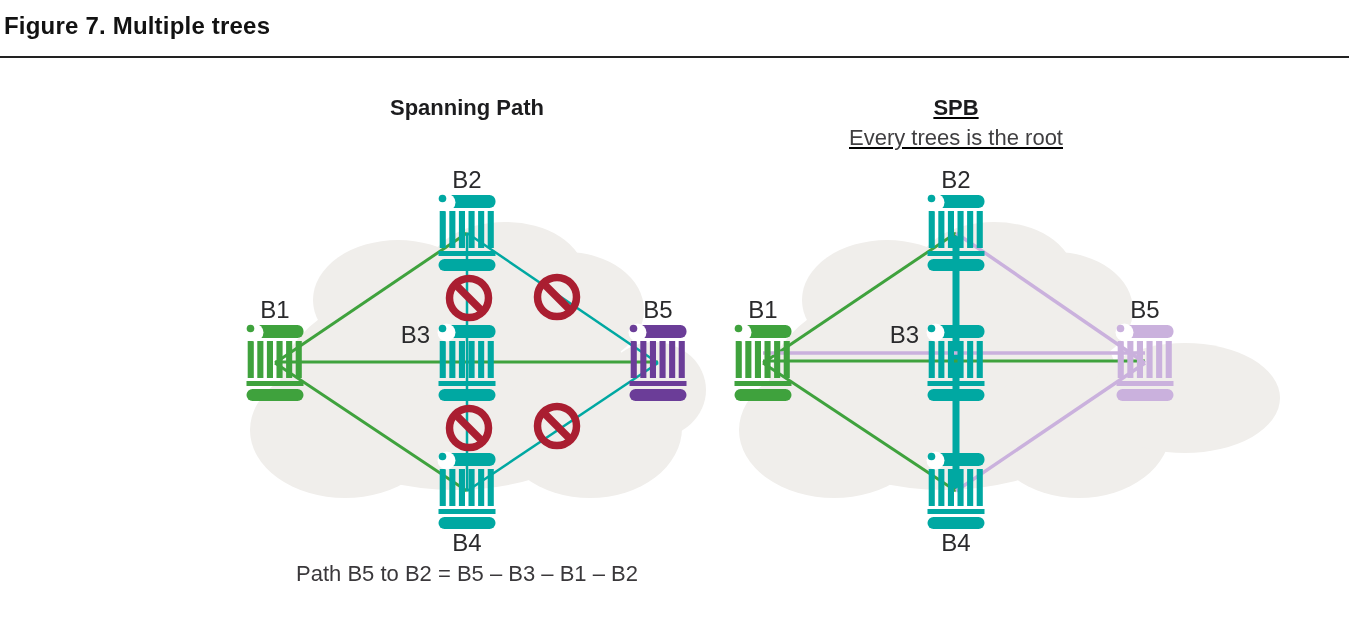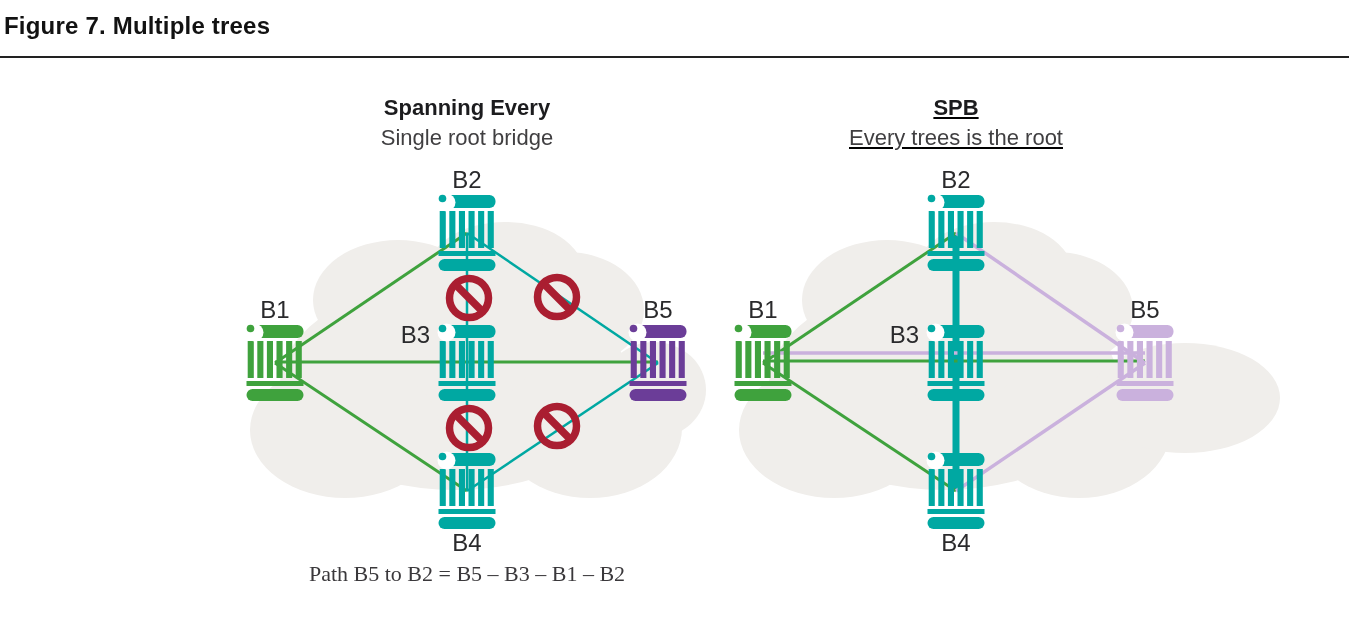--- a/index.html
+++ b/index.html
@@ -19,21 +19,21 @@
     position:absolute;left:0;right:0;top:56px;height:0;
     border-top:2px solid #222222;
   }
   .dhead{position:absolute;top:93px;width:420px;text-align:center;}
   .dhead .t{font-size:22px;font-weight:700;line-height:30px;color:#1c1c1e;}
   .dhead .s{font-size:22px;font-weight:400;line-height:30px;color:#403f41;}
   #head-left{left:257px;}
   #head-right{left:746px;text-decoration:underline;}
   .dcaption{
     position:absolute;top:561px;width:500px;text-align:center;
-    font-size:22px;color:#3a383b;font-family:Liberation Serif, serif;
+    font-size:22px;color:#3a383b;
   }
   #cap-left{left:217px;}
   #cap-right{left:706px;}
   #diagram-canvas{position:absolute;left:0;top:0;}
 </style>
 </head>
 <body>
 
 <div class="page">
 
@@ -230,22 +230,21 @@
         <text x="919" y="343" text-anchor="end" font-size="24" fill="#2a2a2c" font-family="&quot;Liberation Sans&quot;, sans-serif">B3</text>
         <text x="956" y="551" text-anchor="middle" font-size="24" fill="#2a2a2c" font-family="&quot;Liberation Sans&quot;, sans-serif">B4</text>
         <text x="1145" y="318" text-anchor="middle" font-size="24" fill="#2a2a2c" font-family="&quot;Liberation Sans&quot;, sans-serif">B5</text>
       </g>
     </svg>
 
   <h1 class="fig-title">Figure 7. Multiple trees</h1>
   <div class="rule"></div>
 
   <div class="dhead" id="head-left">
-    <div class="t">Spanning Every</div>
-    <div class="s">Single root bridge</div>
+    <div class="t">Spanning Path</div>
   </div>
 
   <div class="dhead" id="head-right">
     <div class="t">SPB</div>
     <div class="s">Every trees is the root</div>
   </div>
 
   <div class="dcaption" id="cap-left">Path B5 to B2 = B5 – B3 – B1 – B2</div>
 
 </div>

